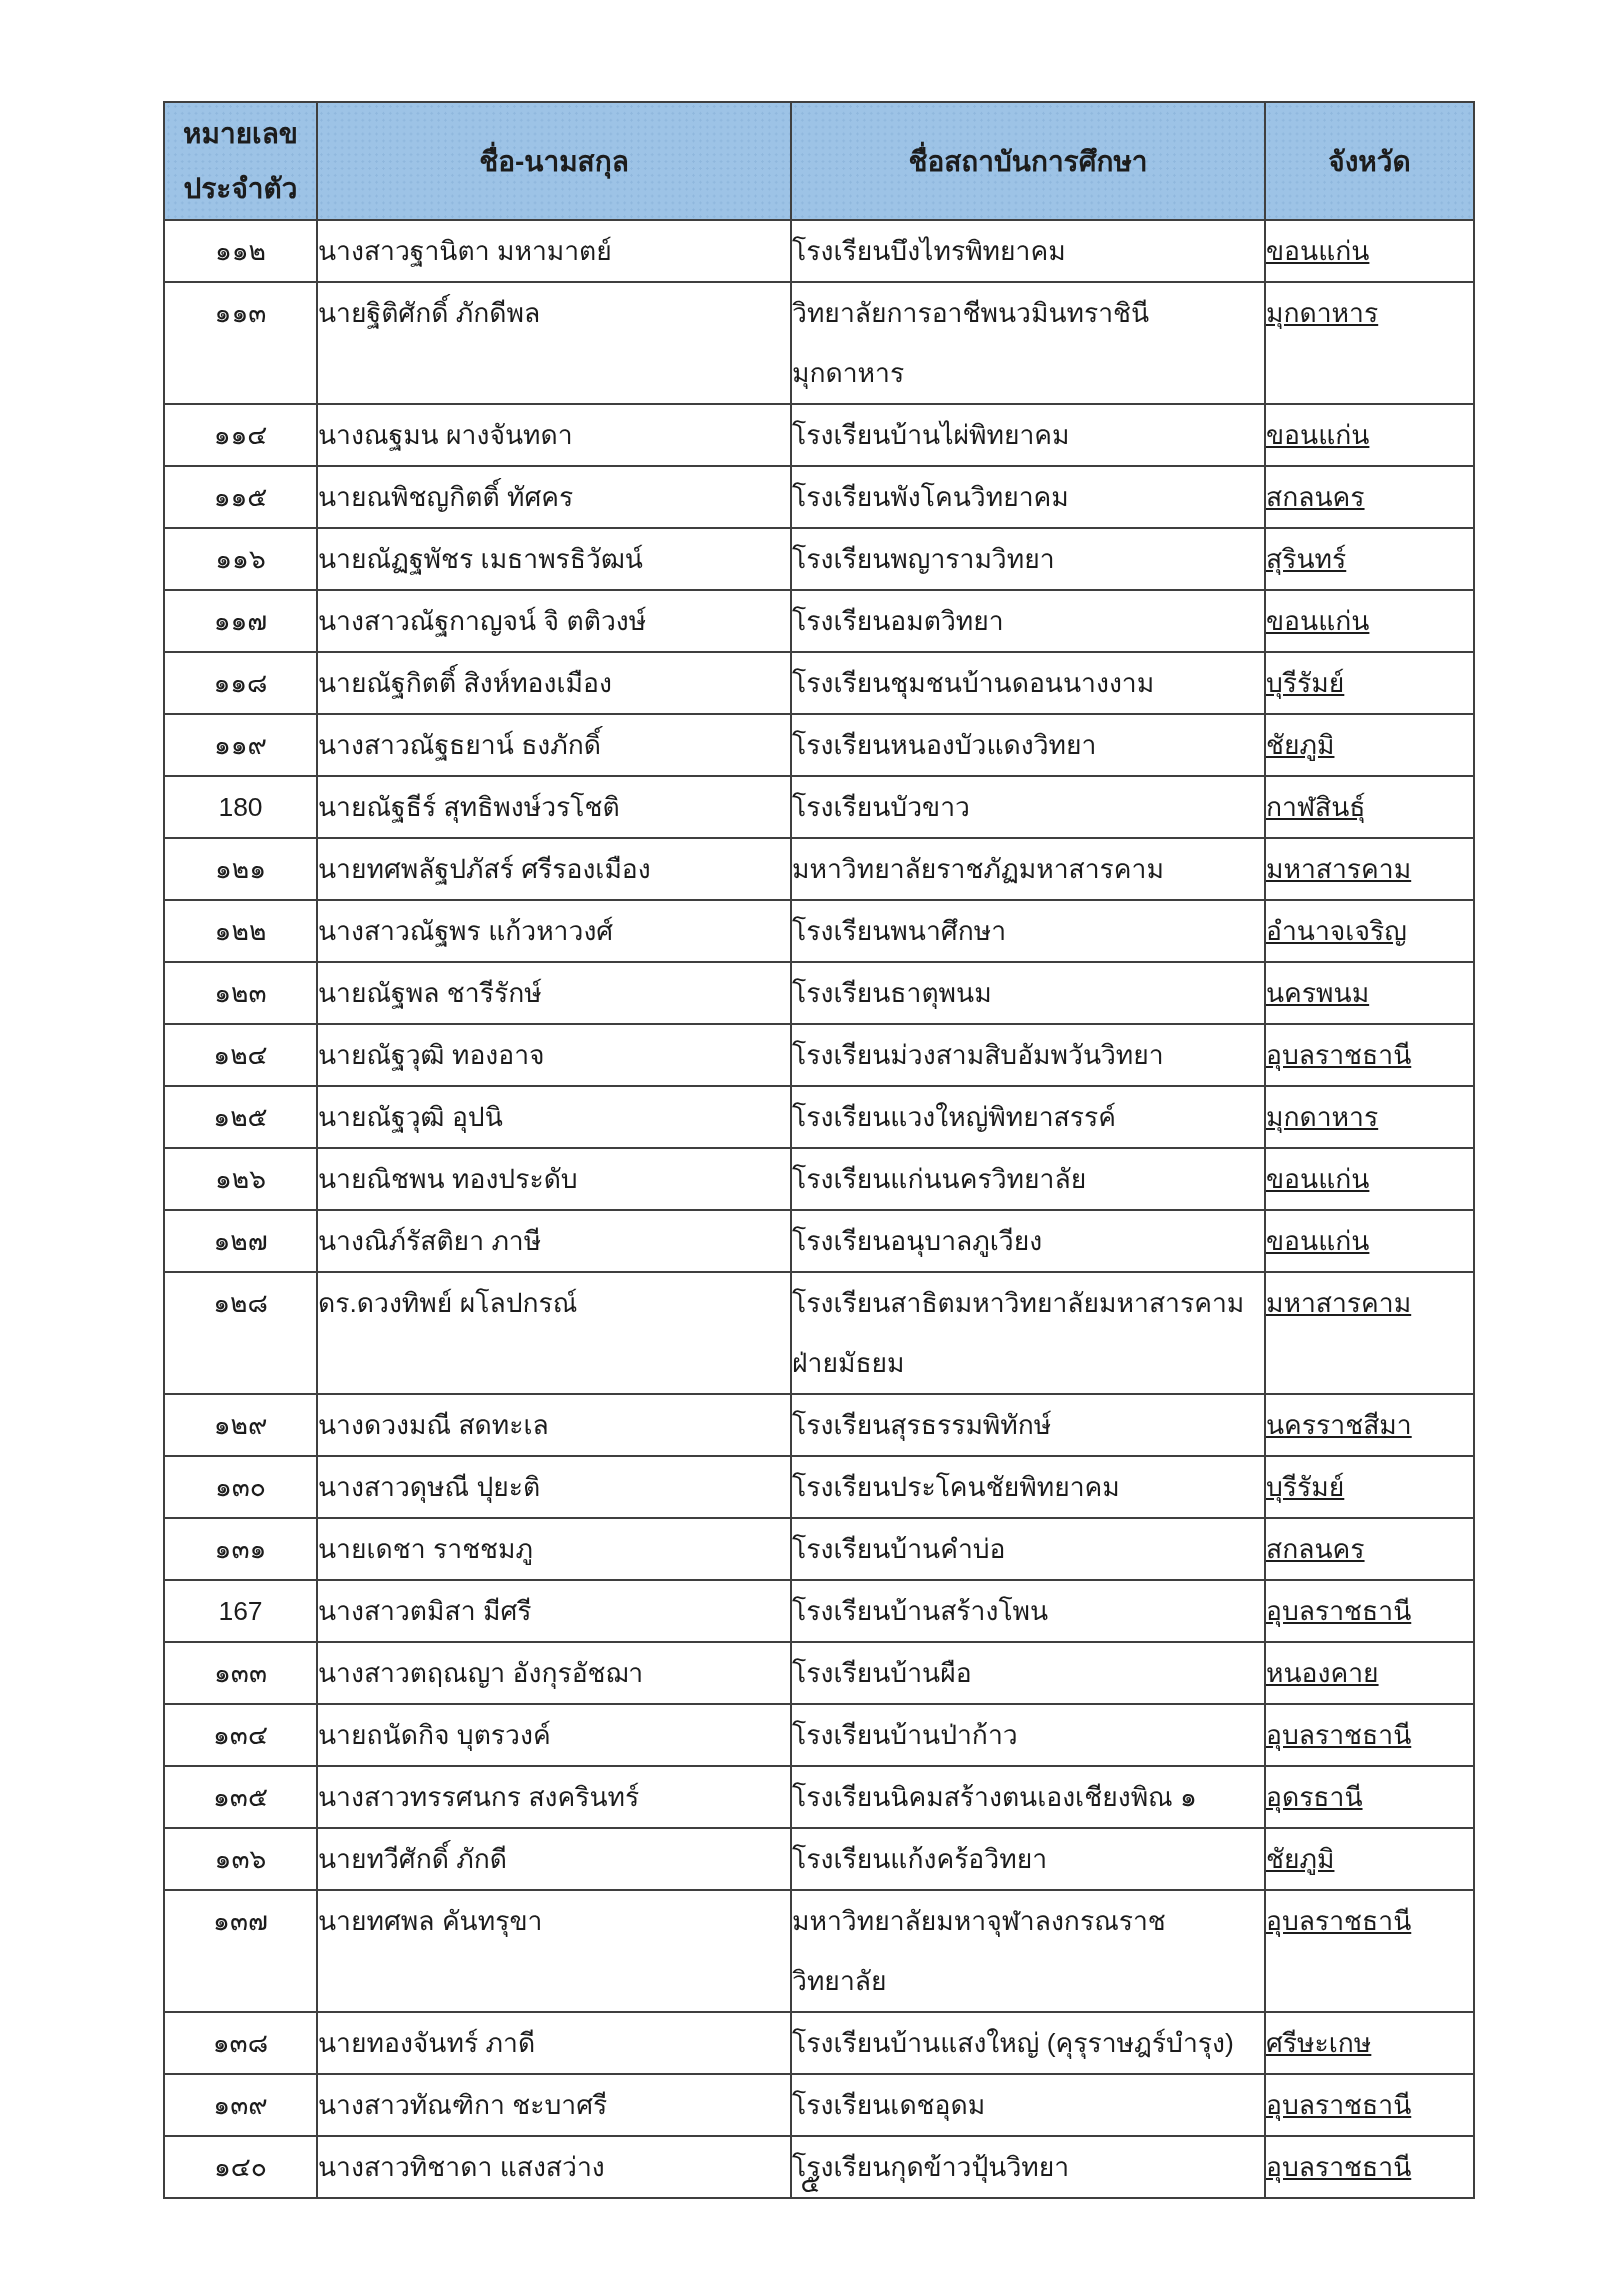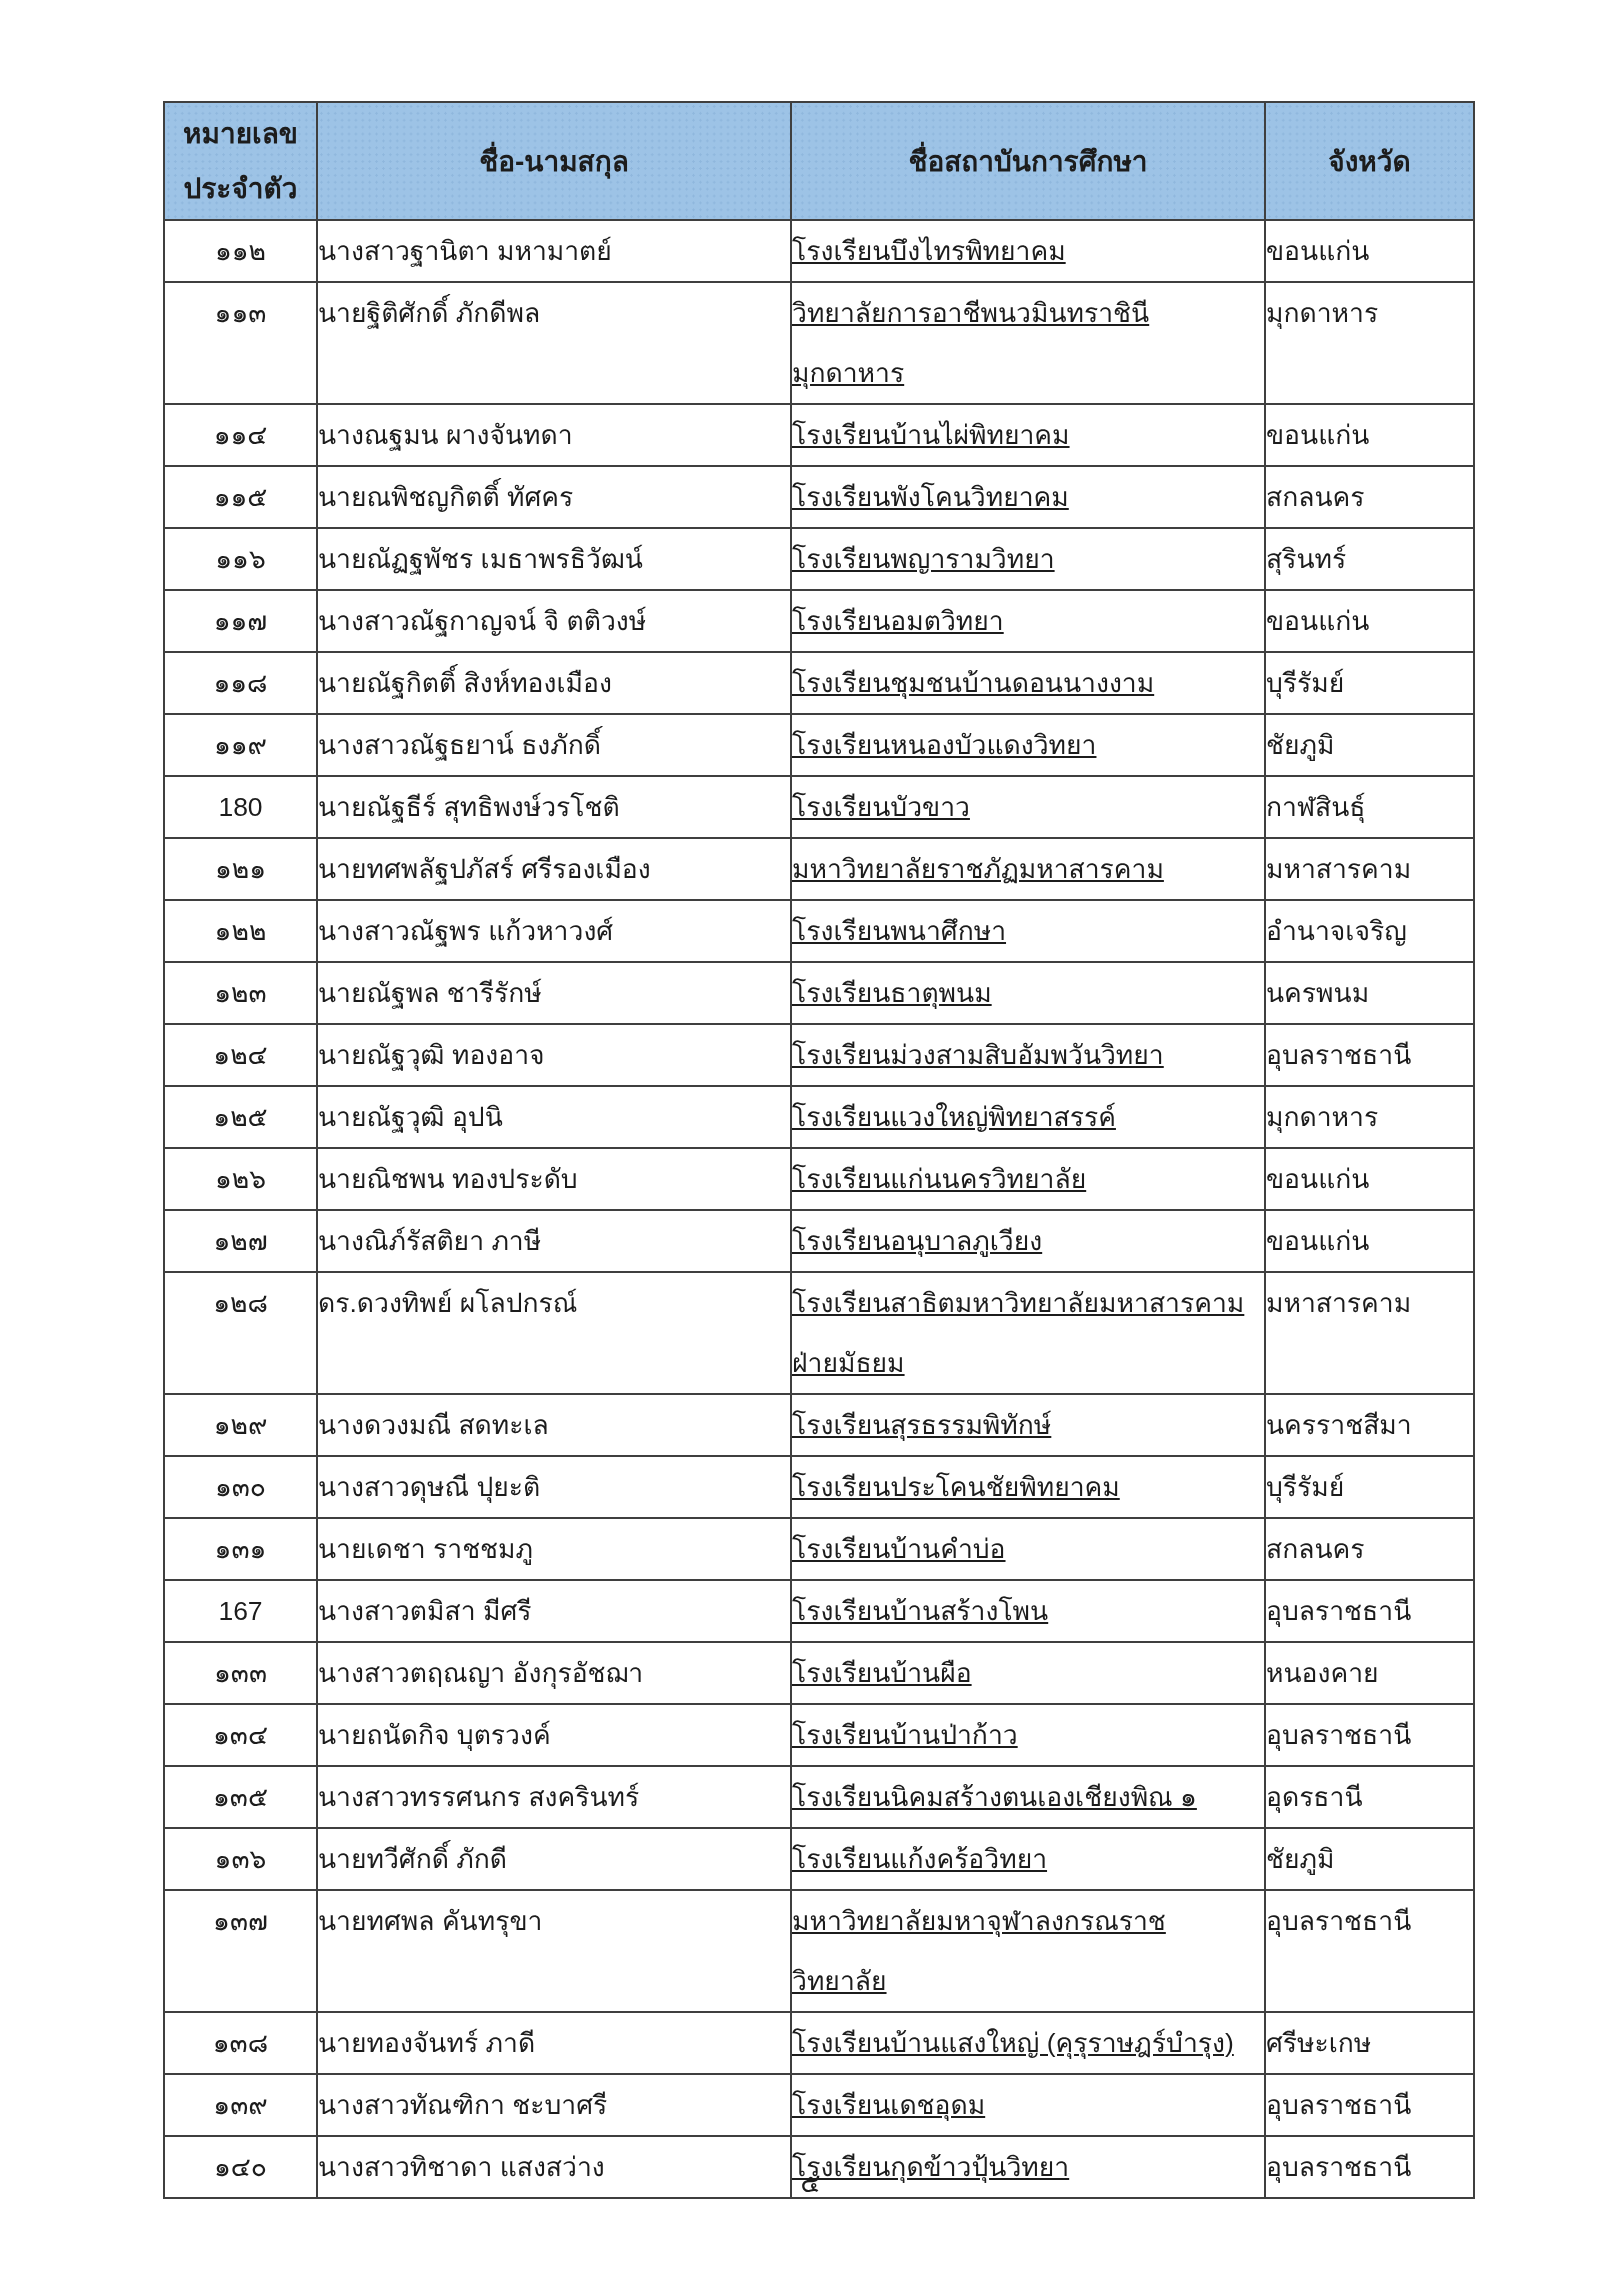--- a/index.html
+++ b/index.html
@@ -34,23 +34,23 @@
     line-height:55px;
   }
   .doc-table td {
     font-size:26.5px;
     line-height:60px;
     vertical-align:top;
     background:#ffffff;
   }
   .c-id   { text-align:center; }
   .c-name { text-align:left; padding-left:14.7px; padding-right:5.9px; white-space:nowrap;margin-left:30px; }
-  .c-school { text-align:left; padding-left:14.7px; padding-right:5.9px;text-decoration:underline; }
+  .c-school { text-align:left; padding-left:14.7px; padding-right:5.9px; }
   .c-school .line { white-space:nowrap; }
-  .c-prov { text-align:left; padding-left:12.7px; padding-right:3.9px; white-space:nowrap; }
+  .c-prov { text-align:left; padding-left:12.7px; padding-right:3.9px; white-space:nowrap;text-decoration:underline; }
   .page-number {
     position:absolute;
     top:2168px; left:0; width:100%;
     text-align:center;
     font-size:26.5px;
     line-height:31px;
   }
 </style>
 </head>
 <body>

